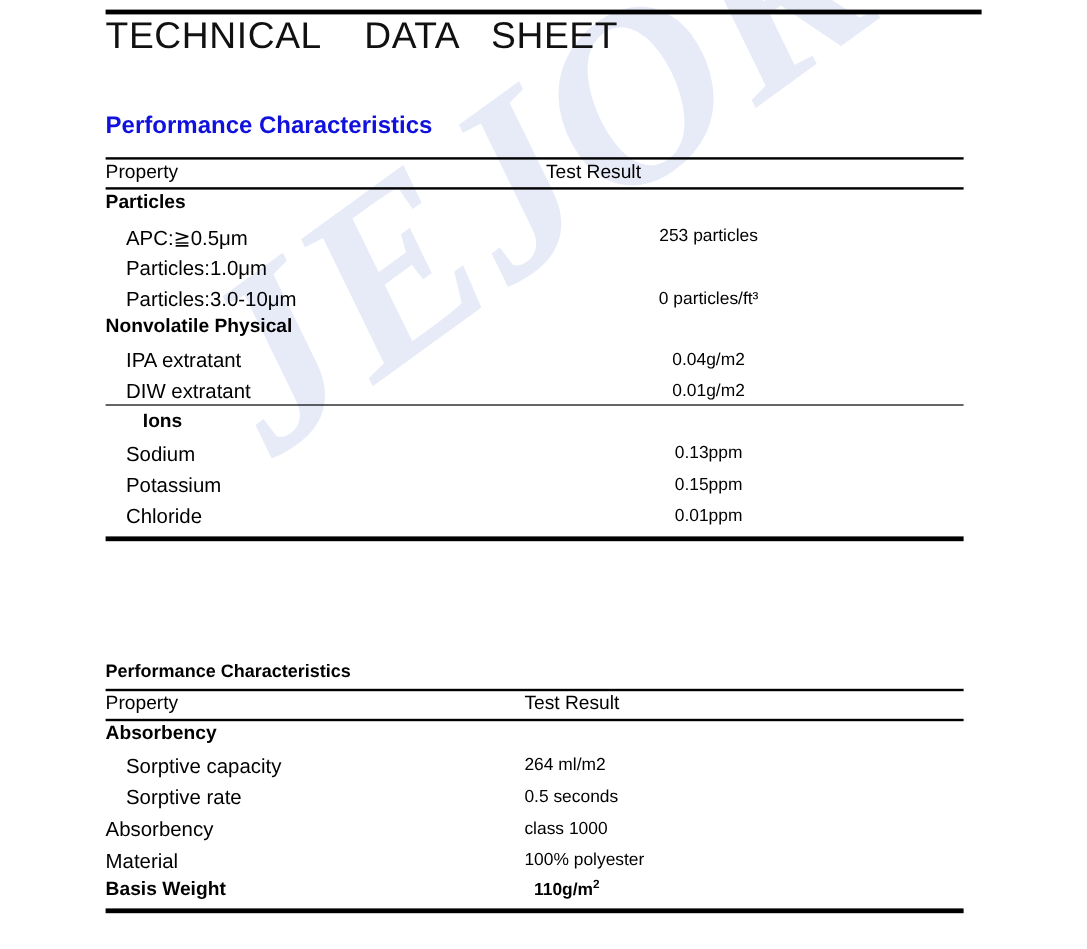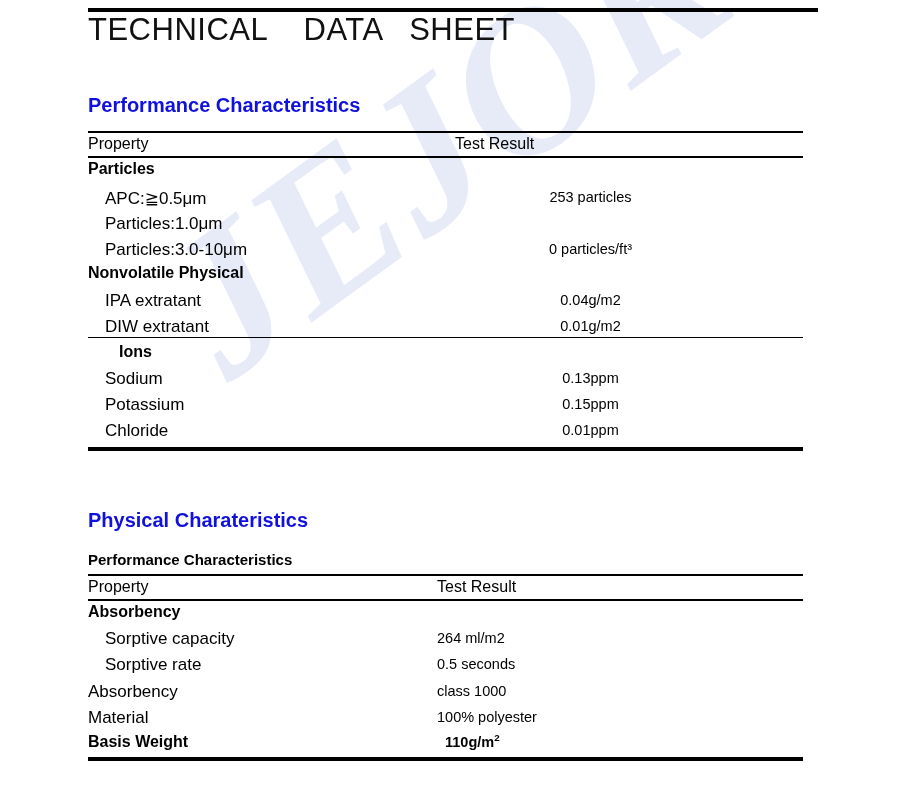--- a/index.html
+++ b/index.html
@@ -209,21 +209,20 @@
       </div>
       <div class="row t1 indent" style="top: 421px;">
         <div class="prop">Chloride</div>
         <div class="val">0.01ppm</div>
       </div>
     </div>
 
   <div class="rule rule-t1-mid"></div>
   <div class="rule rule-t1-bot"></div>
 
-  <div class="abs section-heading" id="heading-physical">Physical Charateristics</div>
 
   <div class="abs sub-heading" id="subheading-performance">Performance Characteristics</div>
 
   <div class="rule rule-t2-top"></div>
 
   <div class="abs col-head" id="t2-head-property">Property</div>
   <div class="abs col-head" id="t2-head-result">Test Result</div>
 
   <div class="rule rule-t2-hdr"></div>
 

